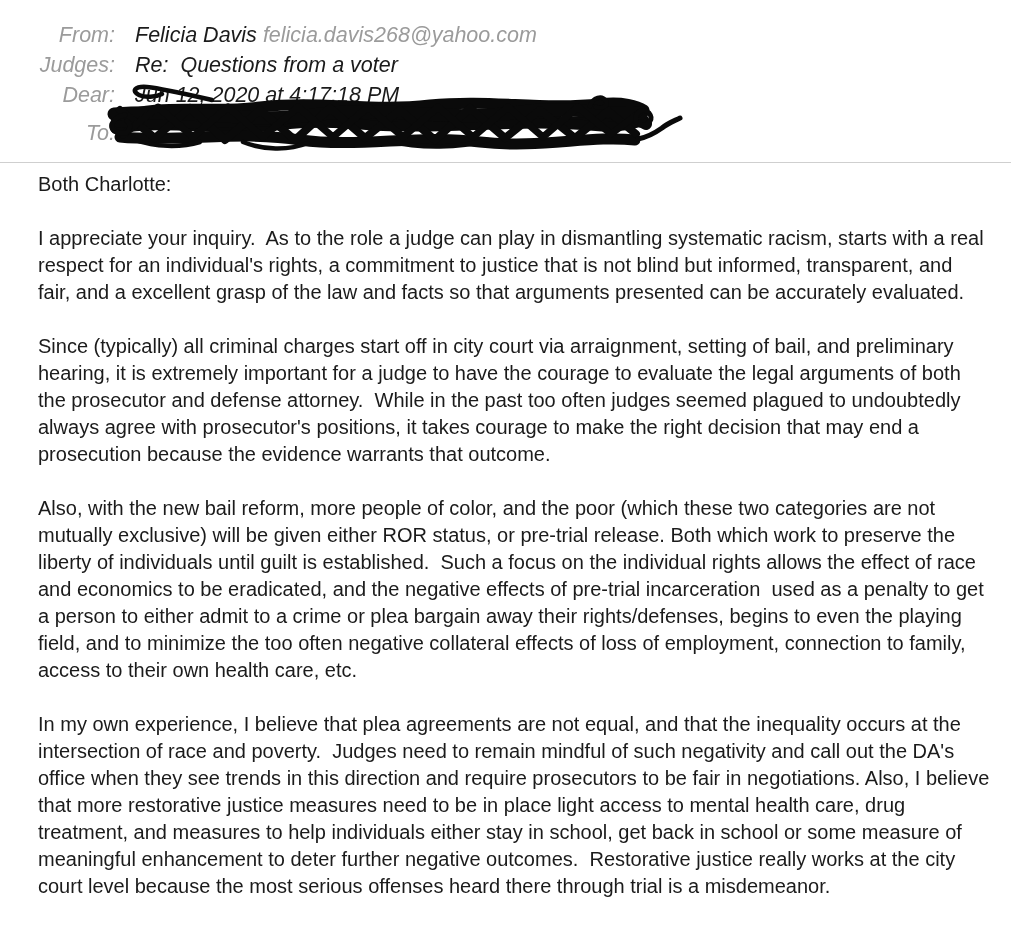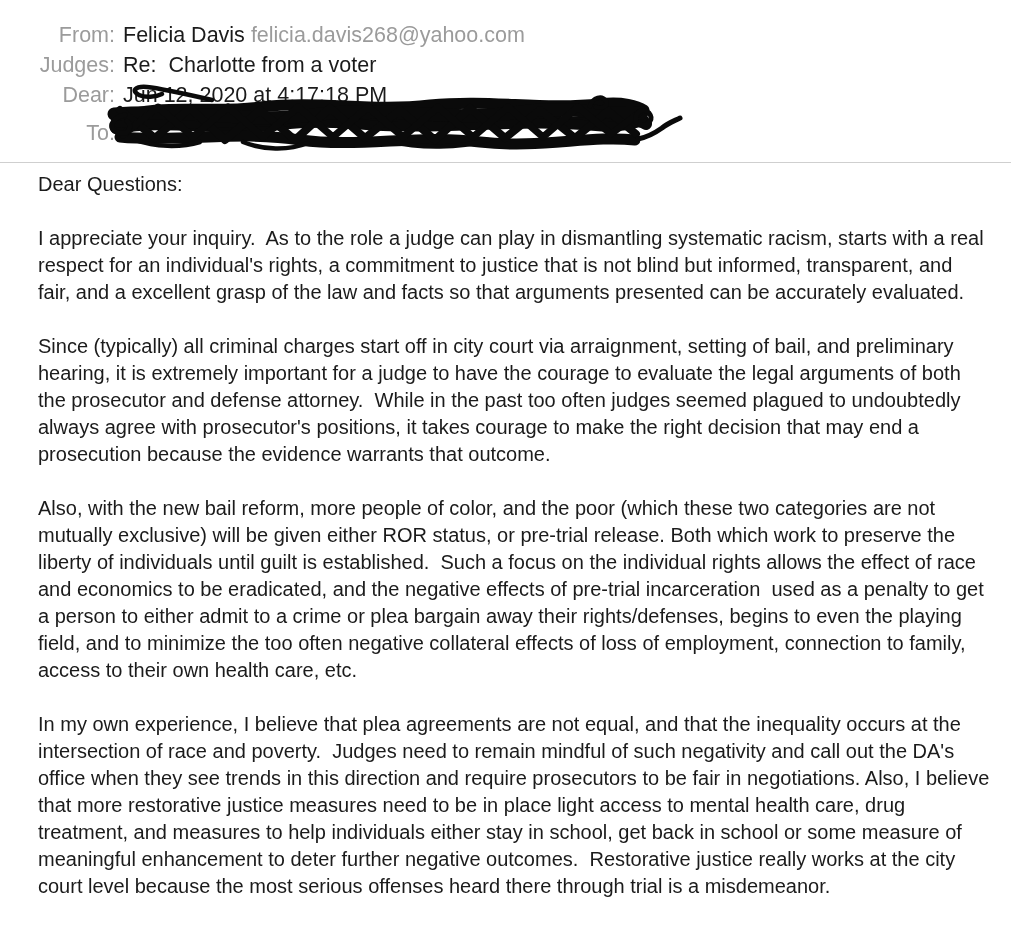--- a/index.html
+++ b/index.html
@@ -23,28 +23,29 @@
   .header {
     position: relative;
     padding: 20px 0 14px 0;
     border-bottom: 1px solid var(--divider);
   }
   .hrow {
     display: flex;
     align-items: baseline;
     line-height: 30px;
     font-size: 21.5px;
+    font-style: italic;
   }
   .hlabel {
     flex: 0 0 115px;
     text-align: right;
     color: var(--label_gray);
   }
   .hval {
-    margin-left: 8px;
+    margin-left: 20px;
     color: var(--text_black);
     white-space: pre-wrap;
   }
   .from-name { margin-right: 6px; }
   .from-email { color: var(--label_gray); }
   .to-redacted-space { min-width: 540px; min-height: 30px; }
   
   .scribble {
     position: absolute;
     left: 90px;
@@ -75,21 +76,21 @@
 
 <div class="email">
 
   <div class="header">
     <div class="hrow">
       <span class="hlabel">From:</span>
       <span class="hval"><span class="from-name">Felicia Davis</span><span class="from-email">felicia.davis268@yahoo.com</span></span>
     </div>
     <div class="hrow">
       <span class="hlabel">Judges:</span>
-      <span class="hval">Re:  Charlotte from a voter</span>
+      <span class="hval">Re:  Questions from a voter</span>
     </div>
     <div class="hrow">
       <span class="hlabel">Dear:</span>
       <span class="hval">Jun 12, 2020 at 4:17:18 PM</span>
     </div>
     <div class="hrow">
       <span class="hlabel">To:</span>
       <span class="hval to-redacted-space"></span>
     </div>
 
@@ -113,20 +114,20 @@
 
       <path d="M548,61 C558,59 565,55 572,50 C578,45 584,43 590,40" stroke-width="5"></path>
 
       <path d="M153,64 C173,72 198,73 218,65" stroke-width="4.5"></path>
       <path d="M45,62 C65,69 90,70 110,64" stroke-width="4.5"></path>
       <path d="M300,63 C330,71 370,70 398,62" stroke-width="4.5"></path>
     </svg>
   </div>
 
   <div class="mailbody">
-    <p>Dear Questions:</p>
+    <p>Both Charlotte:</p>
     <p>I appreciate your inquiry.  As to the role a judge can play in dismantling systematic racism, starts with a real respect for an individual's rights, a commitment to justice that is not blind but informed, transparent, and fair, and a excellent grasp of the law and facts so that arguments presented can be accurately evaluated.</p>
     <p>Since (typically) all criminal charges start off in city court via arraignment, setting of bail, and preliminary hearing, it is extremely important for a judge to have the courage to evaluate the legal arguments of both the prosecutor and defense attorney.  While in the past too often judges seemed plagued to undoubtedly always agree with prosecutor's positions, it takes courage to make the right decision that may end a prosecution because the evidence warrants that outcome.</p>
     <p>Also, with the new bail reform, more people of color, and the poor (which these two categories are not mutually exclusive) will be given either ROR status, or pre-trial release. Both which work to preserve the  liberty of individuals until guilt is established.  Such a focus on the individual rights allows the effect of race and economics to be eradicated, and the negative effects of pre-trial incarceration  used as a penalty to get a person to either admit to a crime or plea bargain away their rights/defenses, begins to even the playing field, and to minimize the too often negative collateral effects of loss of employment, connection to family, access to their own health care, etc.</p>
     <p>In my own experience, I believe that plea agreements are not equal, and that the inequality occurs at the intersection of race and poverty.  Judges need to remain mindful of such negativity and call out the DA's office when they see trends in this direction and require prosecutors to be fair in negotiations. Also, I believe that more restorative justice measures need to be in place light access to mental health care, drug treatment, and measures to help individuals either stay in school, get back in school or some measure of meaningful enhancement to deter further negative outcomes.  Restorative justice really works at the city court level because the most serious offenses heard there through trial is a misdemeanor.</p>
   </div>
 
 </div>
 
 </body></html>

